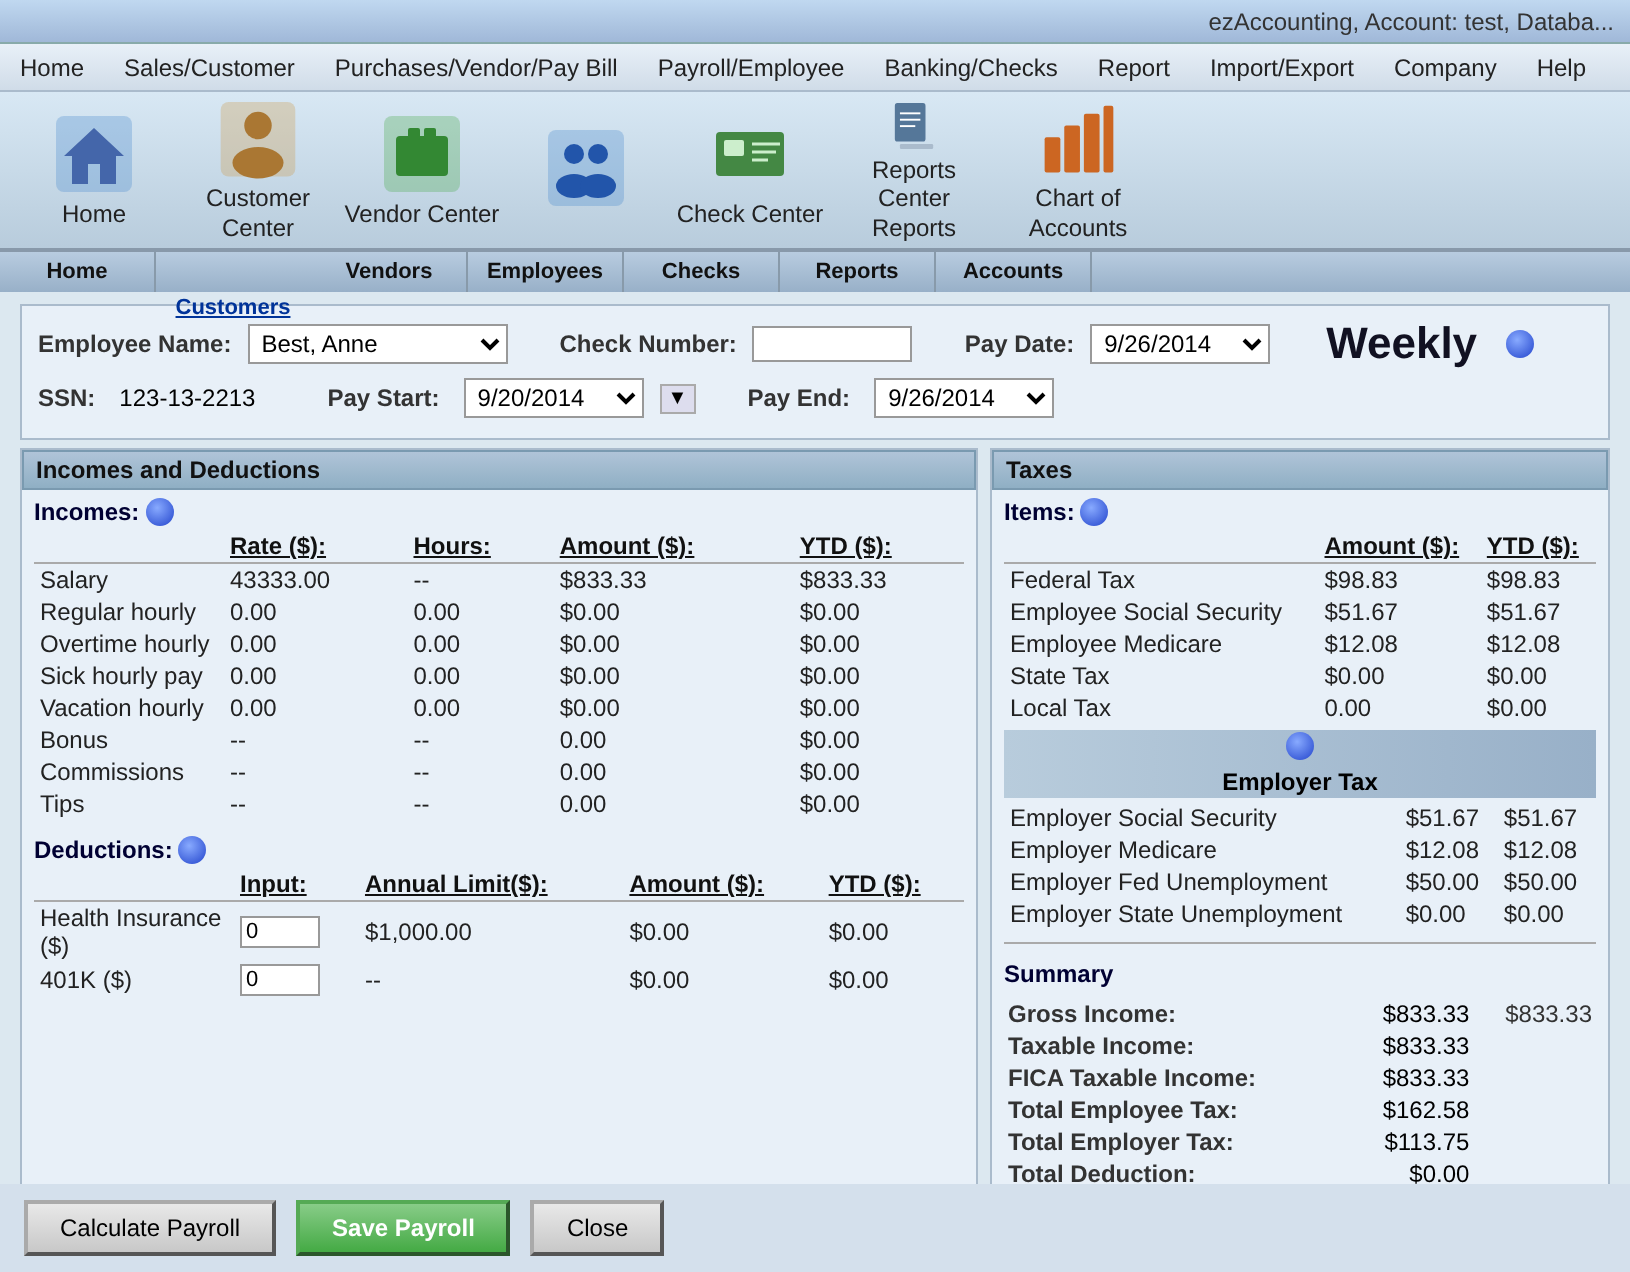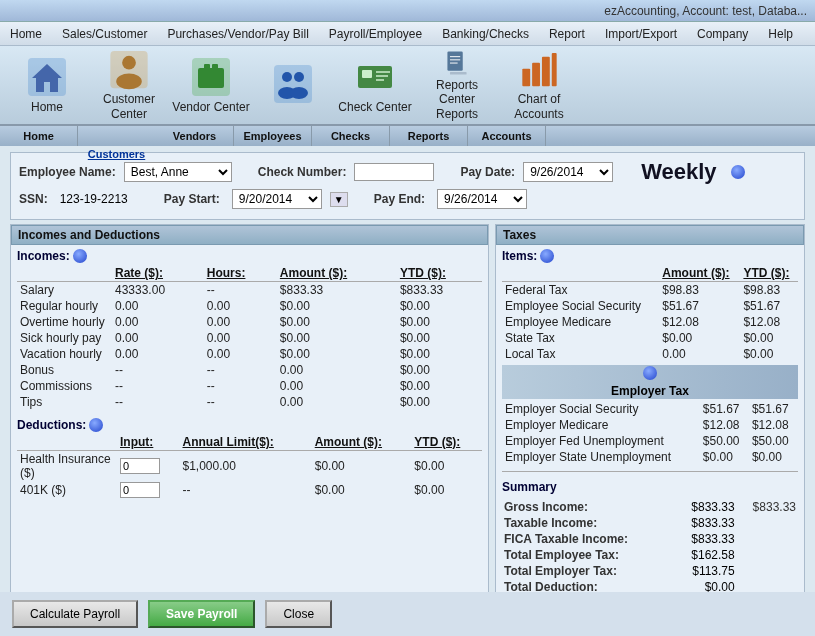--- a/index.html
+++ b/index.html
@@ -349,37 +349,37 @@
   <div class="subnav-item">Reports</div>
   <div class="subnav-item">Accounts</div>
   <div class="subnav-spacer"></div>
 </div>
 
 <div class="main-content">
 
   <div class="paycheck-info">
     <div class="paycheck-row">
       <span class="label-field">Employee Name:</span>
-      <select class="select-input" style="width:108px;">
+      <select class="select-input" style="width:130px;">
         <option>Best, Anne</option>
       </select>
       &nbsp;&nbsp;&nbsp;
       <span class="label-field">Check Number:</span>
       <input type="text" class="text-input" style="width: 80px;" value="">
       &nbsp;&nbsp;&nbsp;
       <span class="label-field">Pay Date:</span>
       <select class="select-input" style="width:90px;">
         <option>9/26/2014</option>
       </select>
       <span class="weekly-badge">Weekly</span>
       <div class="blue-circle" style="margin-left:6px;"></div>
     </div>
     <div class="paycheck-row">
       <span class="label-field">SSN:</span>
-      <span style="margin-left:4px;">123-19-2213</span>
+      <span style="margin-left:4px;">123-13-2213</span>
       &nbsp;&nbsp;&nbsp;&nbsp;&nbsp;&nbsp;
       <span class="label-field">Pay Start:</span>
       <select class="select-input" style="width:90px;margin-left:4px;">
         <option>9/20/2014</option>
       </select>
       <button style="border:1px solid #aaa;background:#dde;padding:1px 3px;font-size:10px;cursor:pointer;">▼</button>
       &nbsp;&nbsp;&nbsp;
       <span class="label-field">Pay End:</span>
       <select class="select-input" style="width:90px;margin-left:4px;">
         <option>9/26/2014</option>

